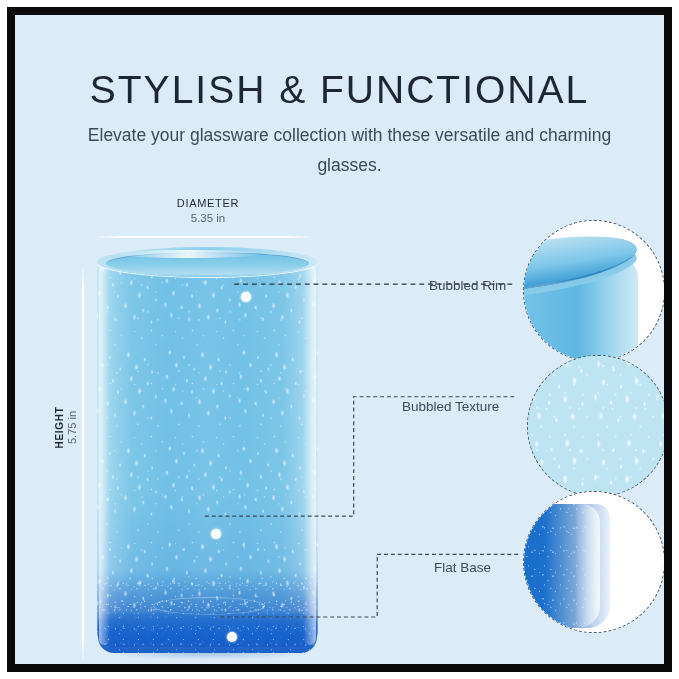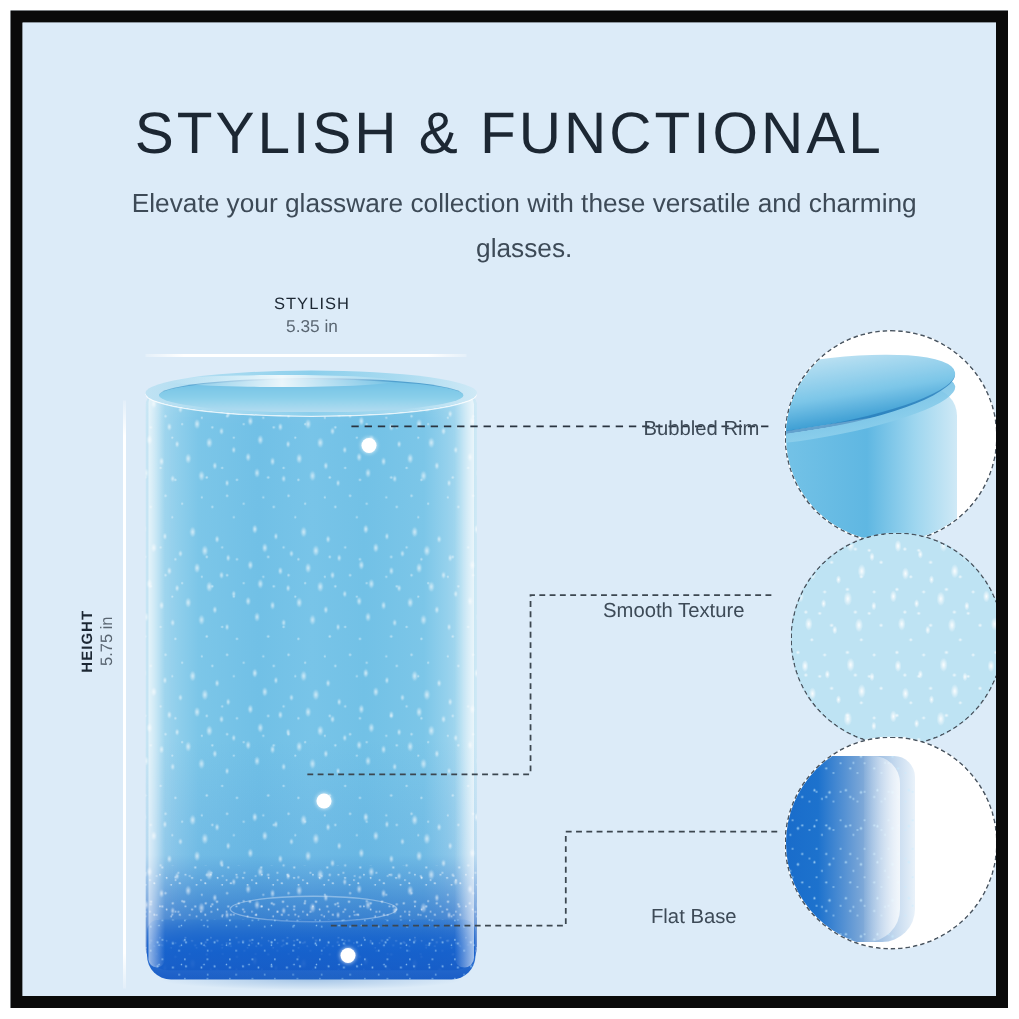--- a/index.html
+++ b/index.html
@@ -211,21 +211,21 @@
 </head>
 <body>
 
 <div id="frame">
   <div id="border">
     <div id="canvas">
 
       <div id="title">STYLISH &amp; FUNCTIONAL</div>
       <div id="subtitle">Elevate your glassware collection with these versatile and charming glasses.</div>
 
-      <div id="diam-label">STYLISH</div>
+      <div id="diam-label">DIAMETER</div>
       <div id="diam-value">5.35 in</div>
       <div id="diam-line"></div>
 
       <div id="height-wrap">
         <div id="height-rot">
           <span id="height-label">HEIGHT</span>
           <span id="height-value">5.75 in</span>
         </div>
       </div>
       <div id="height-line"></div>
@@ -252,22 +252,22 @@
       <svg id="leaders" viewBox="0 0 663 663">
 
         <path d="M224,275 L508,275" fill="none" stroke="#2a3440" stroke-width="1.2" stroke-dasharray="5,4"></path>
 
         <path d="M194,512 L346,512 L346,390 L512,390" fill="none" stroke="#3c4750" stroke-width="1.2" stroke-dasharray="4,3"></path>
 
         <path d="M210,615 L370,615 L370,551 L515,551" fill="none" stroke="#3c4750" stroke-width="1.2" stroke-dasharray="4,3"></path>
       </svg>
 
       <div class="callout" style="left:414px;top:263px;">Bubbled Rim</div>
-      <div class="callout" style="left:387px;top:384px;">Smooth Texture</div>
-      <div class="callout" style="left:419px;top:545px;margin-top:43px;">Flat Base</div>
+      <div class="callout" style="left:387px;top:384px;">Bubbled Texture</div>
+      <div class="callout" style="left:419px;top:545px;">Flat Base</div>
 
       <div class="mag" id="mag1">
         <div class="m-glass"></div>
         <div class="m-rim2"></div>
         <div class="m-rim"></div>
       </div>
 
       <div class="mag" id="mag2">
         <div class="m-tex"></div>
       </div>

